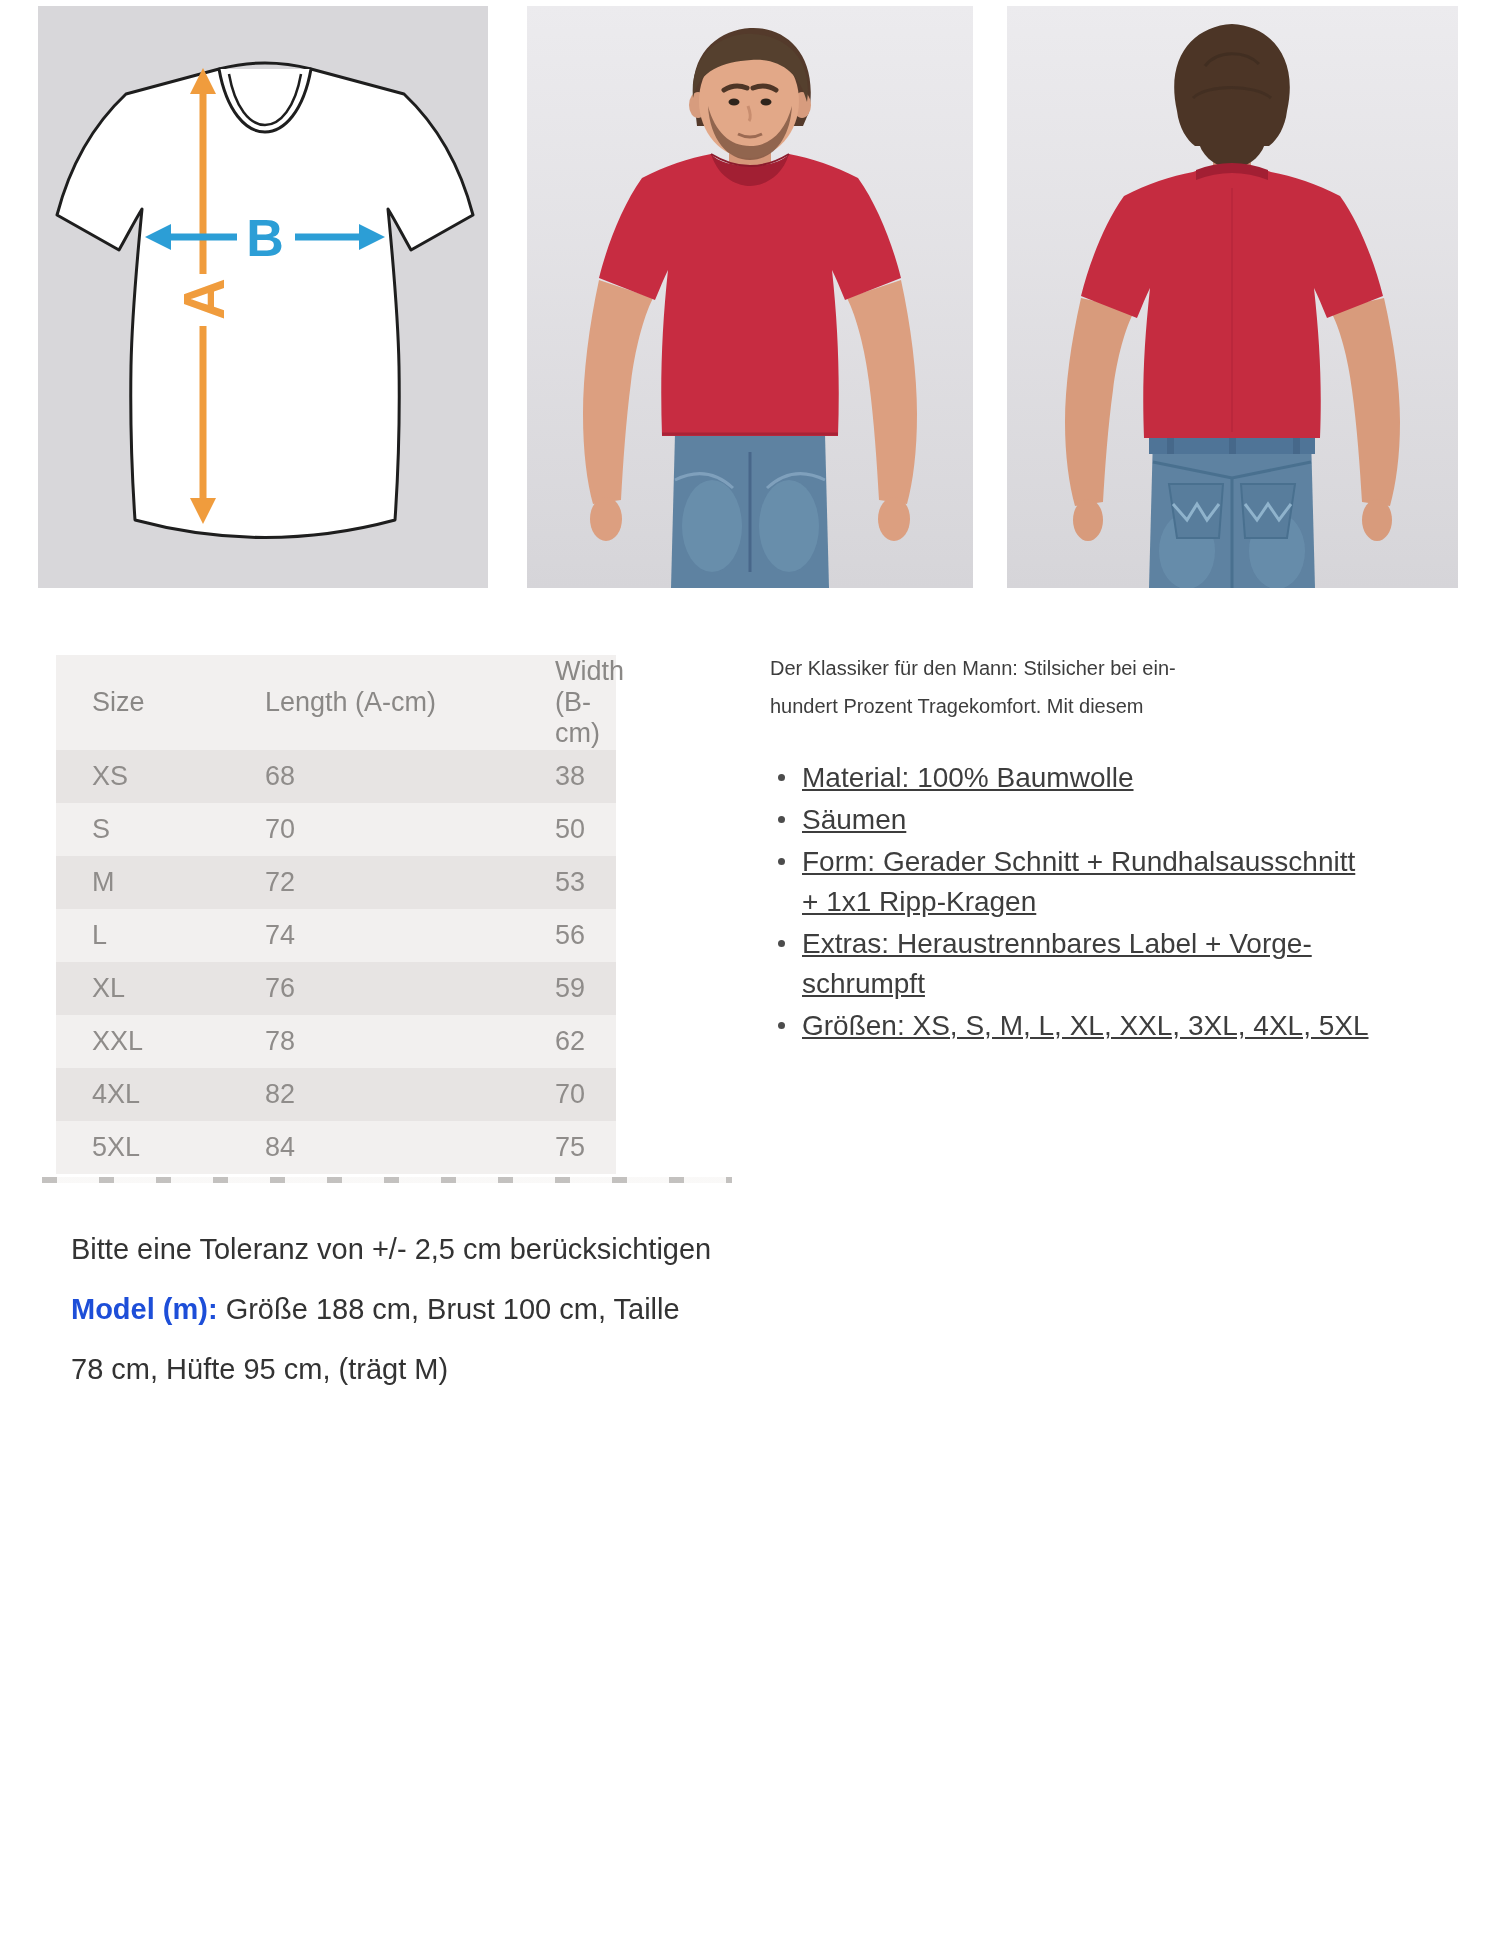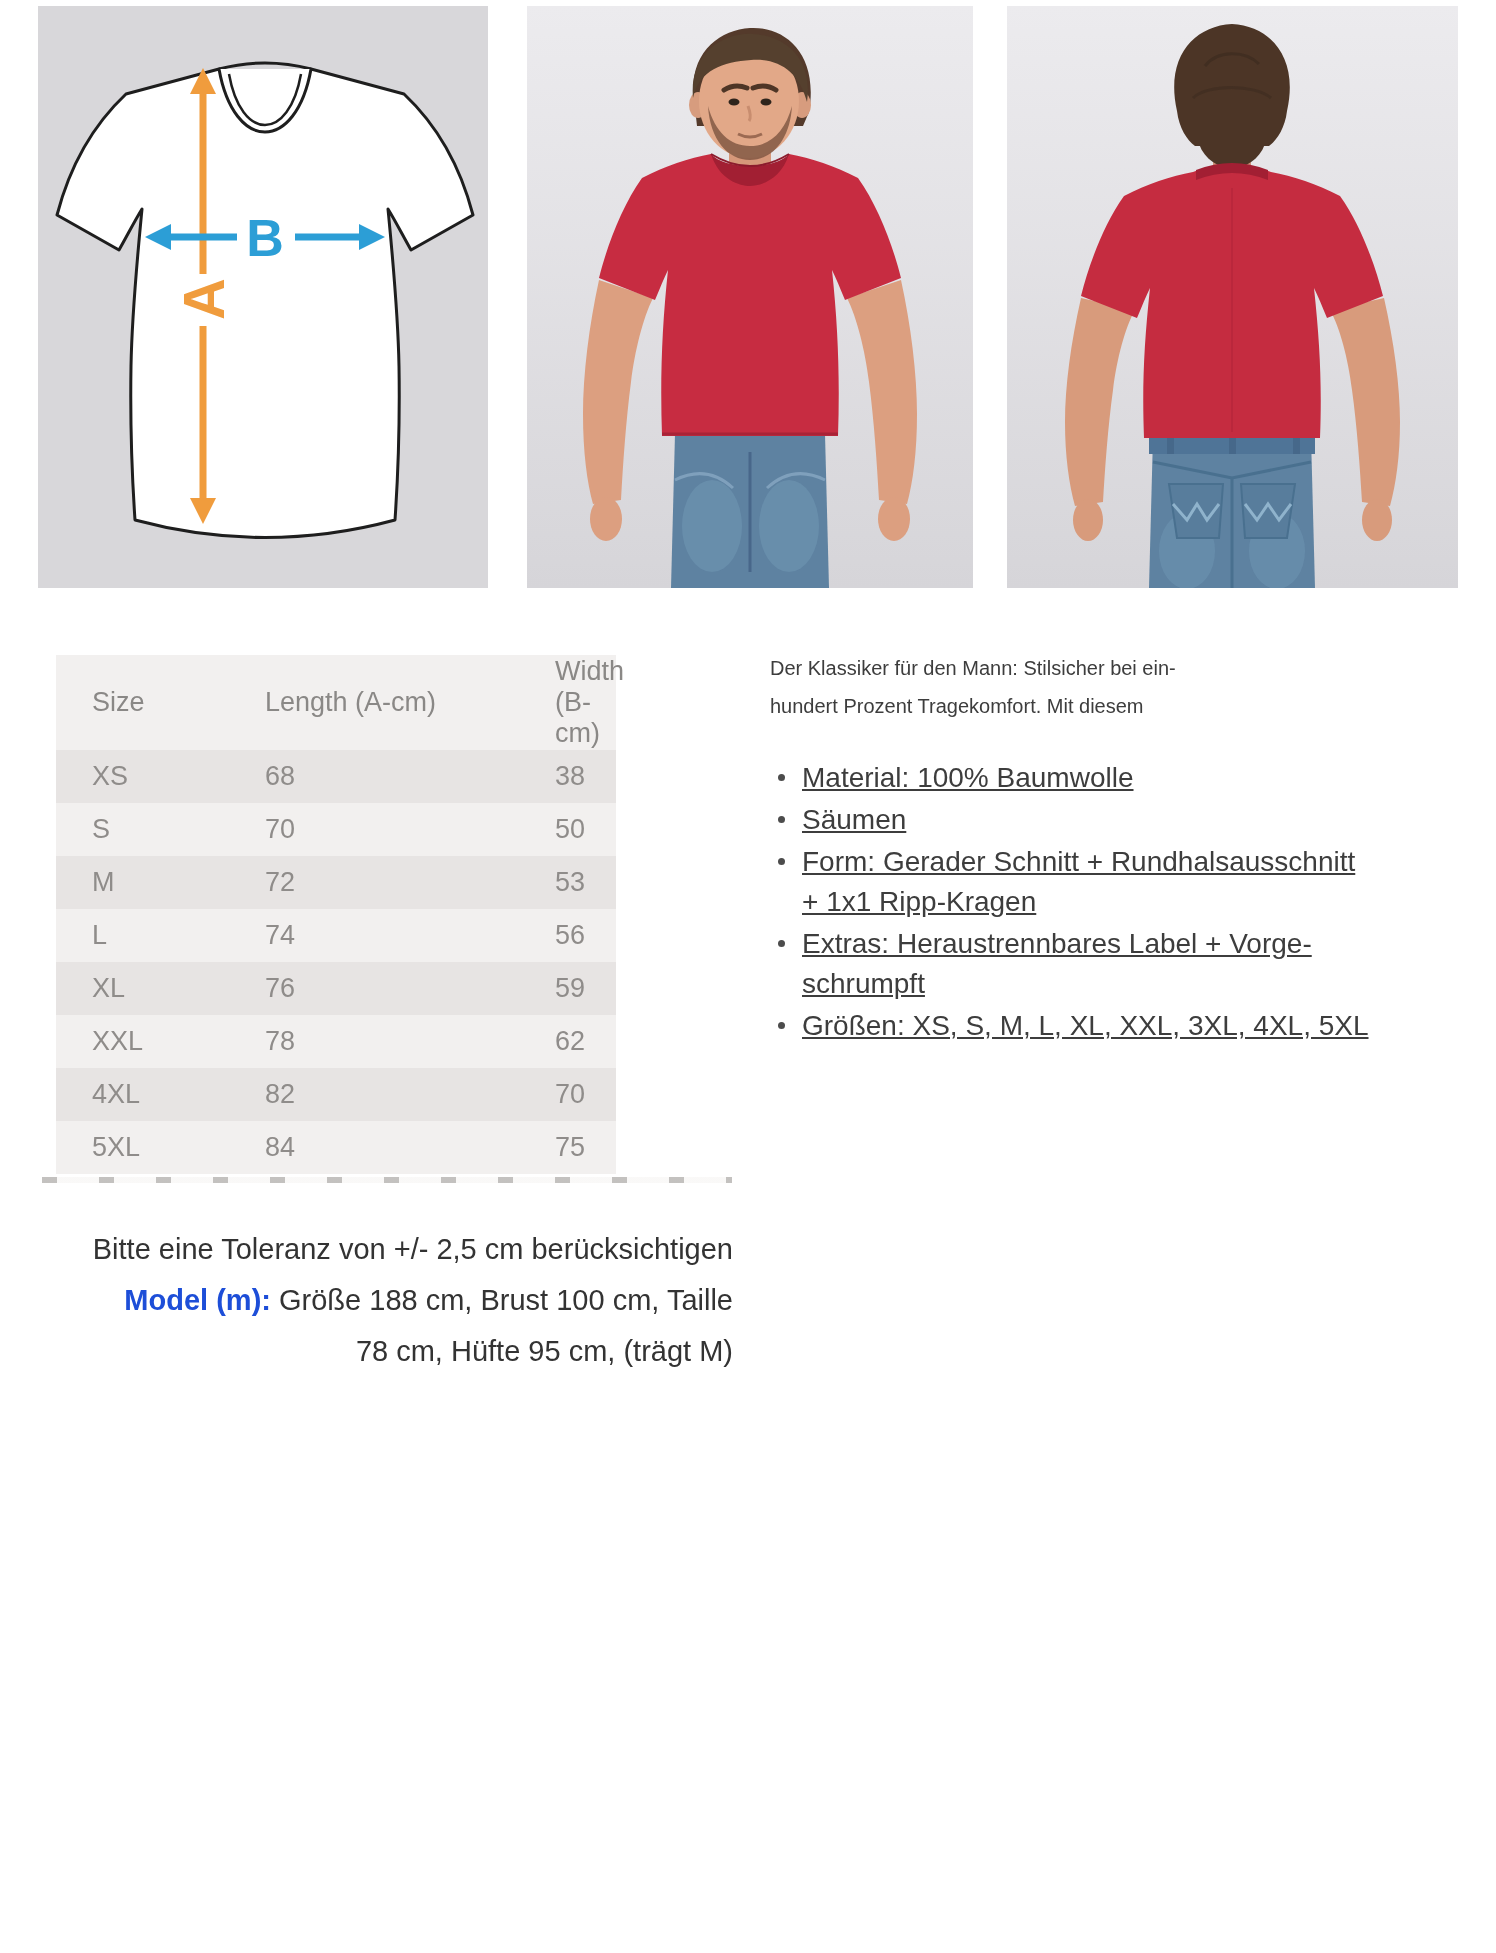--- a/index.html
+++ b/index.html
@@ -34,21 +34,21 @@
   table.size-table tbody tr:nth-child(even) td { background:#f2f0ef; }
 
   .table-edge {
     width:690px; margin-left:4px; height:6px; margin-top:3px; opacity:.55;
     background:repeating-linear-gradient(90deg,
       rgba(110,105,100,0.75) 0 15px, rgba(244,242,240,0.9) 15px 57px);
   }
 
   
   .note { margin-top:44px; margin-left:17px; }
-  .note-line { margin:7px; font-size:29px; line-height:44px; color:#333333; white-space:nowrap;text-align:right; }
+  .note-line { margin:16px; font-size:29px; line-height:44px; color:#333333; white-space:nowrap; }
   .note-line strong { font-weight:bold; color:#1d4ed8; }
 
   
   .intro-line { font-size:20px; line-height:38px; white-space:nowrap; }
   ul.bullets { list-style:none; margin:33px 0 0 0; padding:0; }
   ul.bullets li { position:relative; padding-left:32px; margin:0 0 2px 0; }
   ul.bullets .dot { position:absolute; left:8px; top:16px; width:7px; height:7px; border-radius:50%; background:#4c4c4c; }
   .b-line { font-size:28px; line-height:40px; white-space:nowrap;text-decoration:underline; }
 
   .lbl-a { font-size:58px; font-weight:bold; fill:#F09C3D; }

